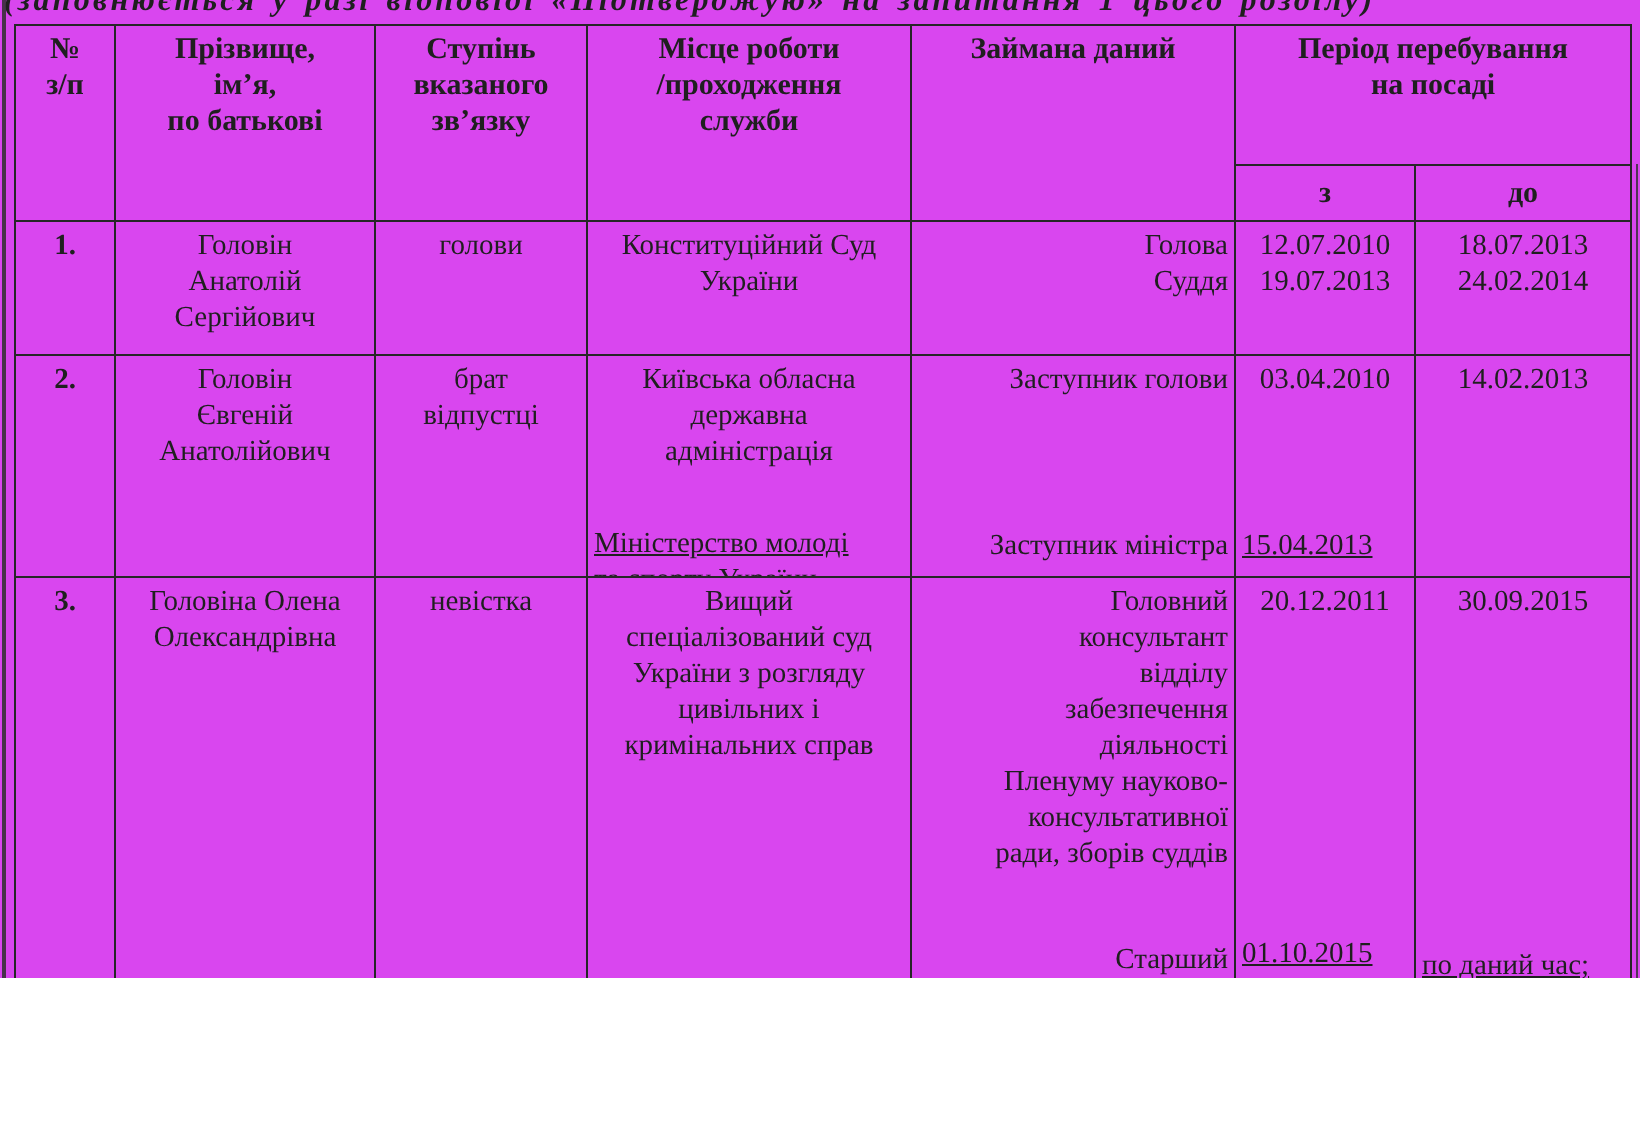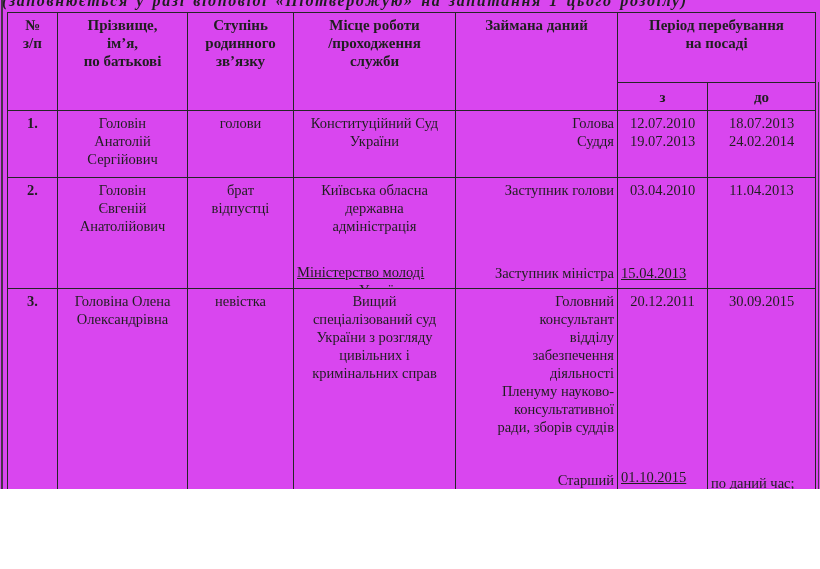--- a/index.html
+++ b/index.html
@@ -78,21 +78,21 @@
         <col style="width:108px">
     </colgroup>
     <tbody>
       <tr class="h1">
         <th rowspan="2" class="pre">№
 з/п</th>
         <th rowspan="2" class="pre">Прізвище,
 ім’я,
 по батькові</th>
         <th rowspan="2" class="pre">Ступінь
-родинного
+вказаного
 зв’язку</th>
         <th rowspan="2" class="pre">Місце роботи
 /проходження
 служби</th>
         <th rowspan="2" class="pre">Займана даний</th>
         <th colspan="2" class="pre">Період перебування
 на посаді</th>
       </tr>
       <tr class="h2">
         <th>з</th>
@@ -131,21 +131,21 @@
         </td>
         <td class="cl rel">
           <div class="pre">Заступник голови</div>
           <div class="pre e2 e2-pos" style="left:6px;">Заступник міністра</div>
         </td>
         <td class="cc rel">
           <div class="pre">03.04.2010</div>
           <div class="pre e2 e2-from ctr">15.04.2013</div>
         </td>
         <td class="cc rel">
-          <div class="pre">11.04.2013</div>
+          <div class="pre">14.02.2013</div>
           <div class="pre e2 e2-to ctr">12.03.2014</div>
         </td>
       </tr>
 
       <tr class="r3">
         <td class="num">3.</td>
         <td class="cc pre">Головіна Олена
 Олександрівна</td>
         <td class="cc pre">невістка</td>
         <td class="cc pre">Вищий

